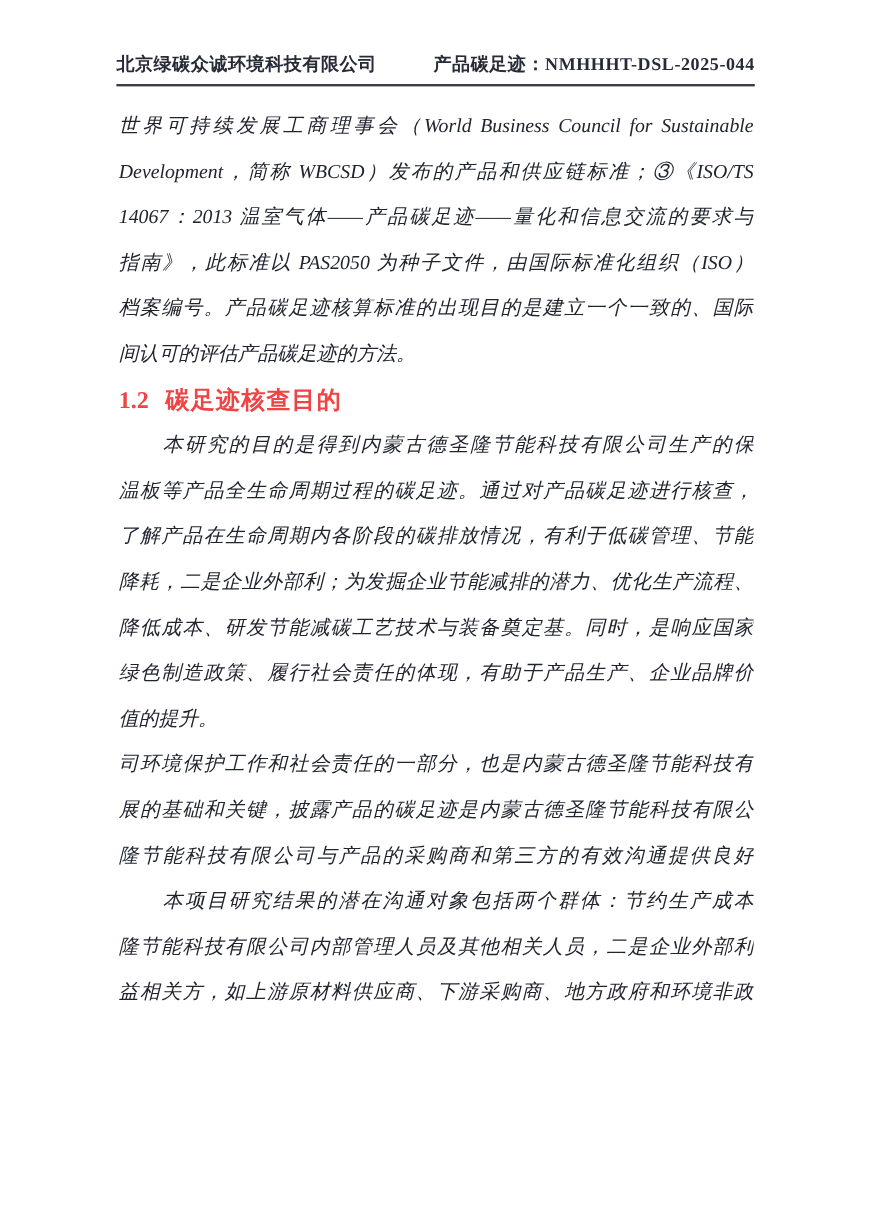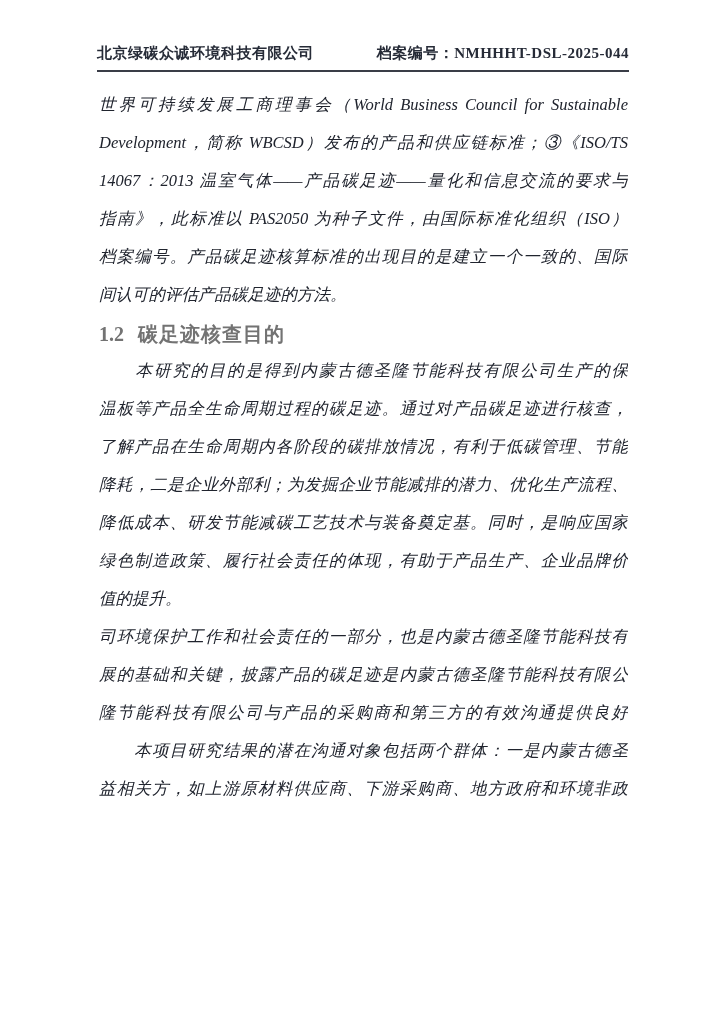--- a/index.html
+++ b/index.html
@@ -43,21 +43,21 @@
     text-align-last: justify;
     overflow: hidden;
     color: #20242e;
   }
   .line.last { text-align-last: left; }
   .heading {
     height: 38px;
     line-height: 41px;
     font-size: 20px;
     font-weight: 700;
-    color: #737373;
+    color: #ef4444;
     overflow: hidden;
     letter-spacing: 1px;
   }
   .heading .h-num { margin-right: 14px; letter-spacing: 0; }
   .page-footer {
     position: absolute;
     left: 0;
     right: 0;
     top: 934px;
     text-align: center;
@@ -67,21 +67,21 @@
   }
 </style>
 </head>
 <body>
 
 <div class="page">
 
   <header class="page-header">
     <span>北京绿碳众诚环境科技有限公司</span>
     <span class="archive">
-      <span>档案编号：</span><span>NMHHHT-DSL-2025-044</span>
+      <span>产品碳足迹：</span><span>NMHHHT-DSL-2025-044</span>
     </span>
   </header>
 
   <main class="page-body" id="body-root">
       <div class="paragraph">
         <div class="line">世界可持续发展工商理事会（World Business Council for Sustainable</div>
         <div class="line">Development，简称 WBCSD）发布的产品和供应链标准；③《ISO/TS</div>
         <div class="line">14067：2013 温室气体——产品碳足迹——量化和信息交流的要求与</div>
         <div class="line">指南》，此标准以 PAS2050 为种子文件，由国际标准化组织（ISO）</div>
         <div class="line">档案编号。产品碳足迹核算标准的出现目的是建立一个一致的、国际</div>
@@ -96,21 +96,22 @@
         <div class="line">降低成本、研发节能减碳工艺技术与装备奠定基。同时，是响应国家</div>
         <div class="line">绿色制造政策、履行社会责任的体现，有助于产品生产、企业品牌价</div>
         <div class="line last">值的提升。</div>
       </div>
       <div class="paragraph">
         <div class="line">司环境保护工作和社会责任的一部分，也是内蒙古德圣隆节能科技有</div>
         <div class="line">展的基础和关键，披露产品的碳足迹是内蒙古德圣隆节能科技有限公</div>
         <div class="line">隆节能科技有限公司与产品的采购商和第三方的有效沟通提供良好</div>
       </div>
       <div class="paragraph">
-        <div class="line">　　本项目研究结果的潜在沟通对象包括两个群体：一是内蒙古德圣</div>
+        <div class="line">　　本项目研究结果的潜在沟通对象包括两个群体：节约生产成本</div>
+        <div class="line">隆节能科技有限公司内部管理人员及其他相关人员，二是企业外部利</div>
         <div class="line">益相关方，如上游原材料供应商、下游采购商、地方政府和环境非政</div>
       </div>
     </main>
 
   <footer class="page-footer">
     <span>4</span>
   </footer>
 
 </div>
 

